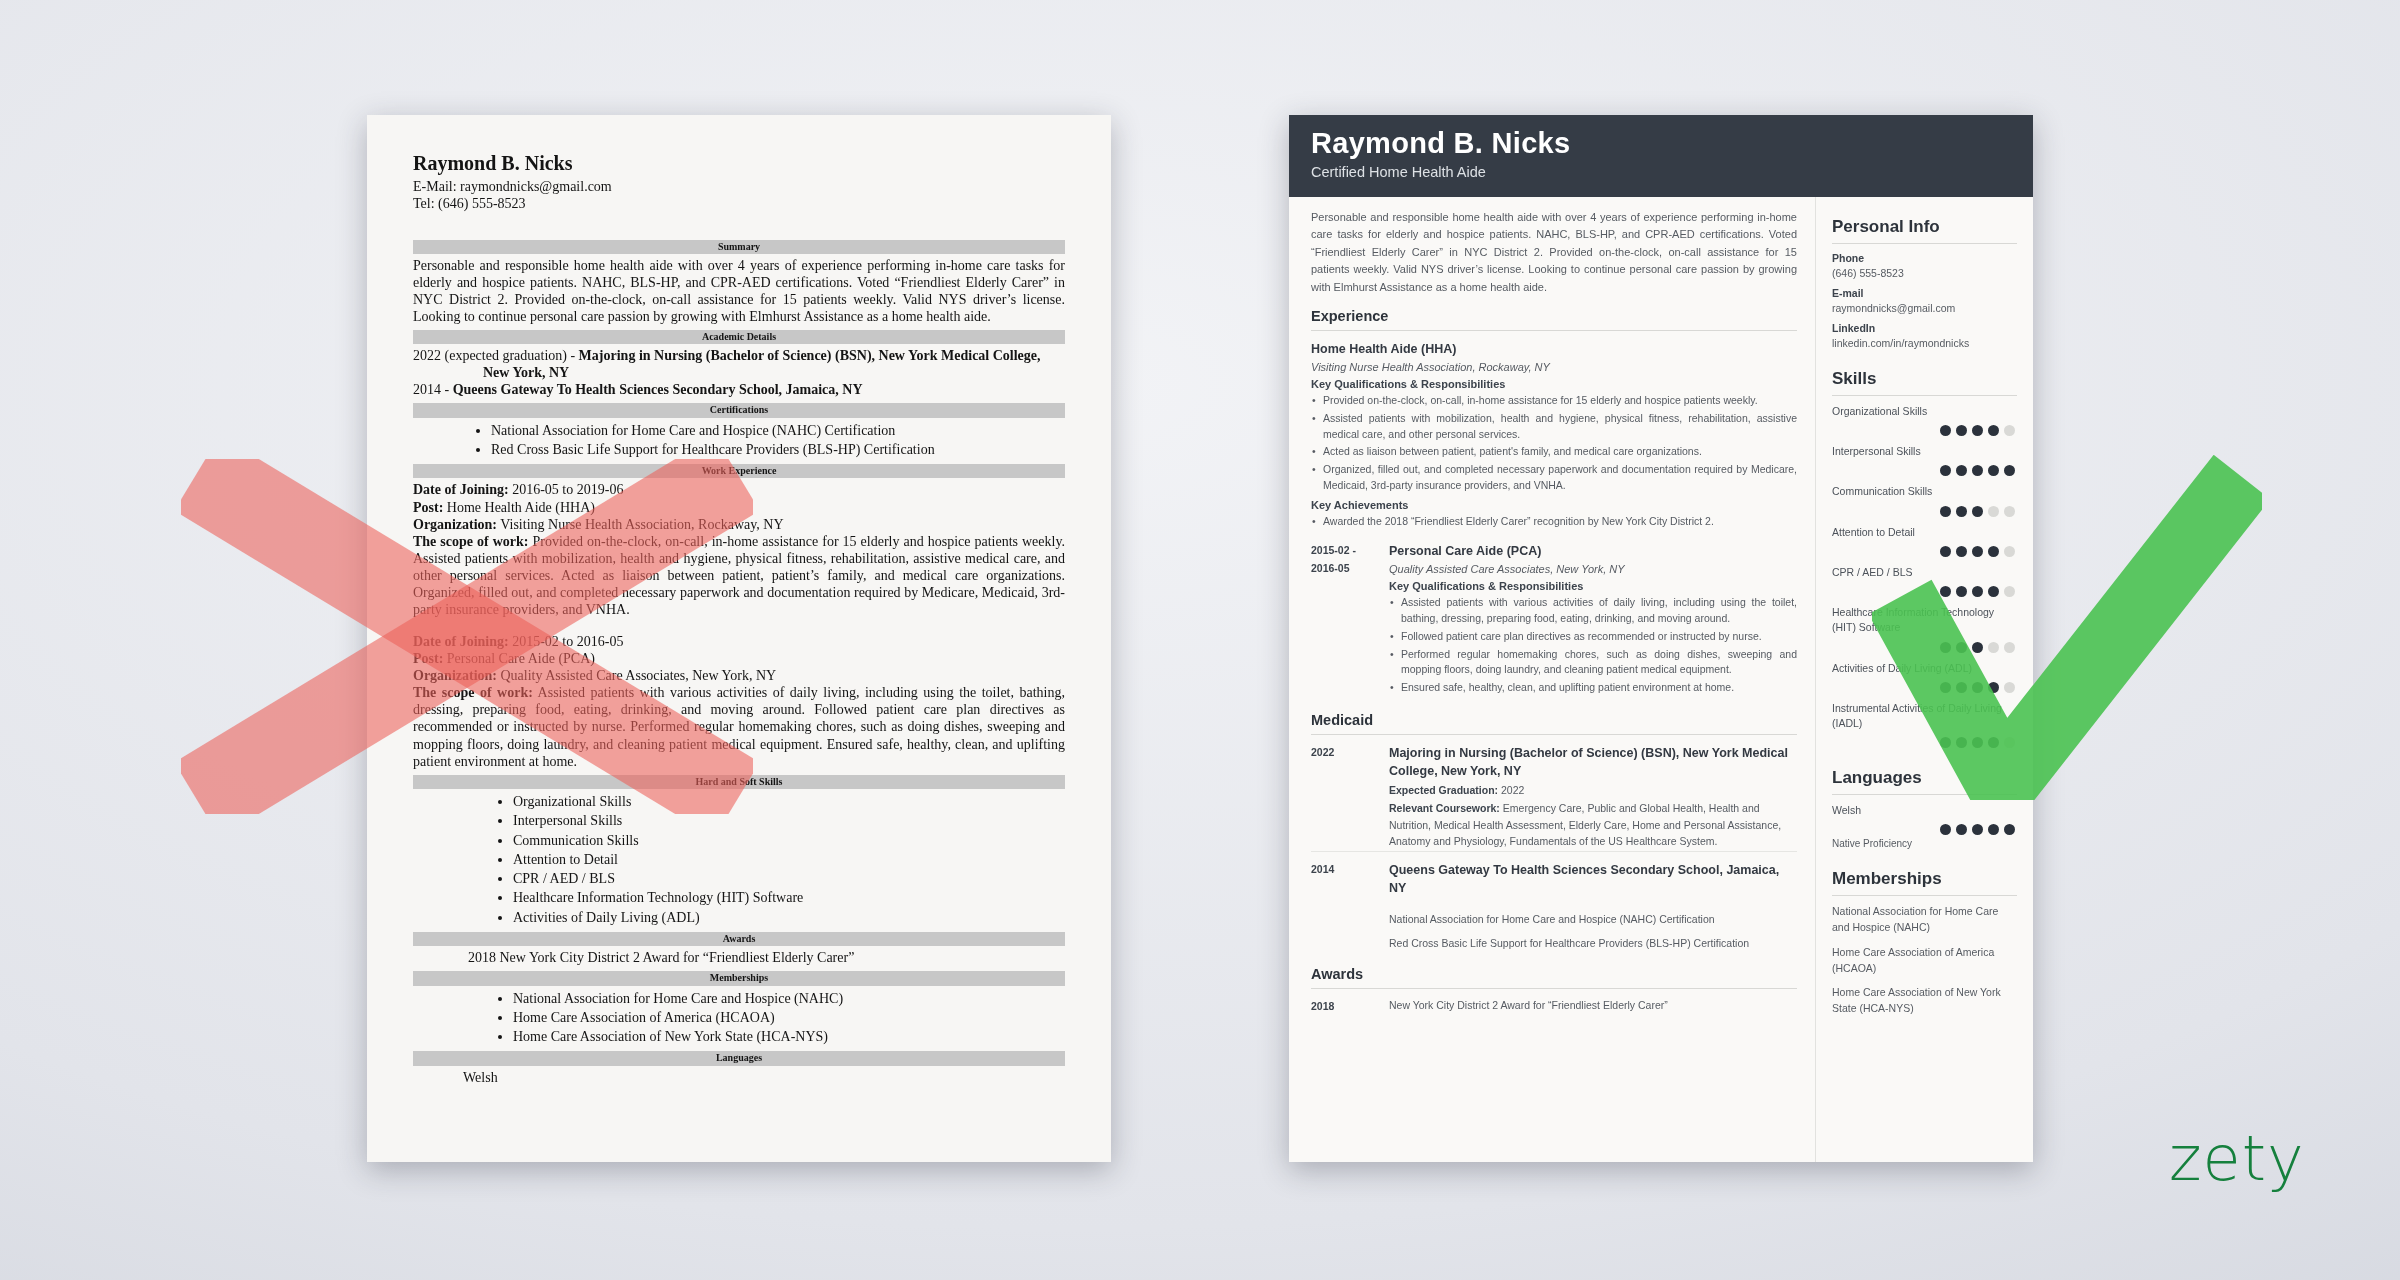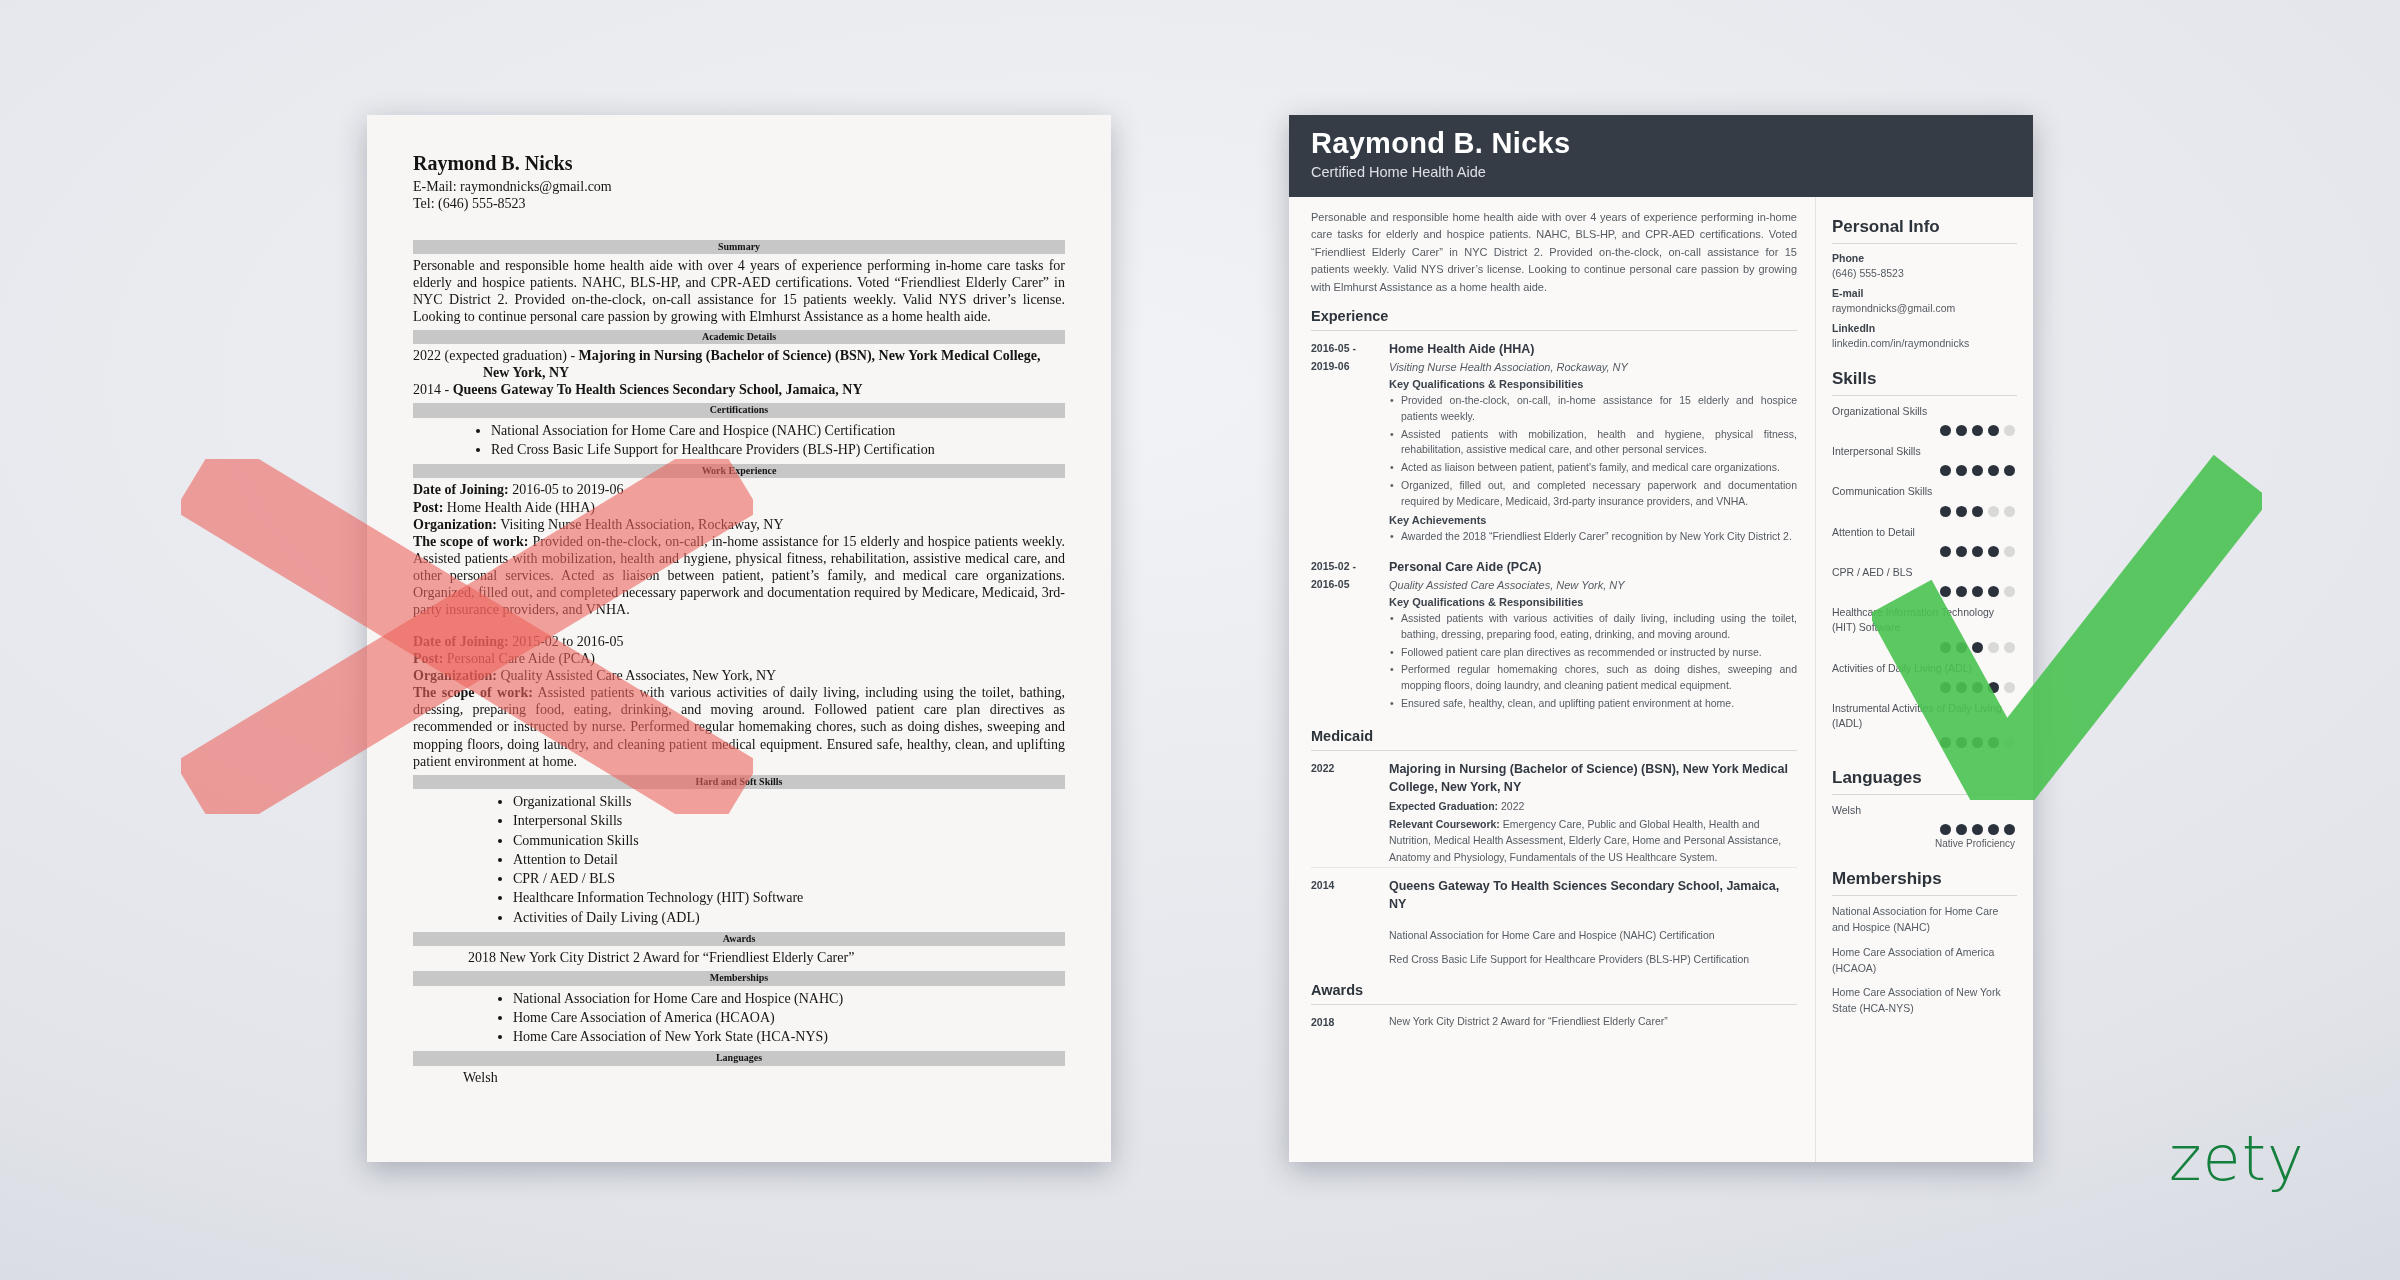--- a/index.html
+++ b/index.html
@@ -58,21 +58,21 @@
   .cw b { color:#3c434c; }
 
   .s-sec-title { font-size:17px; font-weight:bold; color:#2d333b; padding:10px 0 6px 0;
                  border-bottom:1px solid #d8d8d5; margin-bottom:8px; }
   .s-label { font-size:10.5px; font-weight:bold; color:#3c434c; margin-top:8px; }
   .s-value { font-size:10.5px; color:#565b62; margin-top:3px; }
   .s-skill-name { font-size:10.5px; color:#4c525a; line-height:1.45; margin-top:8px; }
   .dots { display:flex; justify-content:flex-end; gap:5px; margin:6px 2px 4px 0; }
   .dot { width:11px; height:11px; border-radius:50%; background:#d9d9d6; display:inline-block; }
   .dot.filled { background:#2b323c; }
-  .s-note { font-size:10px; color:#565b62; text-align:right; margin:-1px 2px 4px 0; }
+  .s-note { font-size:10px; color:#565b62; text-align:left; margin:-1px 2px 4px 0; }
   .s-item { font-size:10.5px; color:#565b62; line-height:1.5; margin-bottom:9px; }
 
   
   .x-mark { position:absolute; left:181px; top:459px; width:572px; height:355px; pointer-events:none; }
   .check-mark { position:absolute; left:1872px; top:455px; width:390px; height:345px; pointer-events:none; }
   .watermark { position:absolute; left:2145px; top:1122px; font-size:62px; color:#15803d;
                font-family:"DejaVu Sans",sans-serif; font-weight:300; letter-spacing:1px;margin-left:24px; }
 </style>
 </head>
 <body>
@@ -140,24 +140,20 @@
   <div class="r-header">
     <div class="r-name">Raymond B. Nicks</div>
     <div class="r-title">Certified Home Health Aide</div>
   </div>
   <div class="r-cols">
     <div class="r-main">
       <p class="r-summary">Personable and responsible home health aide with over 4 years of experience performing in-home care tasks for elderly and hospice patients. NAHC, BLS-HP, and CPR-AED certifications. Voted “Friendliest Elderly Carer” in NYC District 2. Provided on-the-clock, on-call assistance for 15 patients weekly. Valid NYS driver’s license. Looking to continue personal care passion by growing with Elmhurst Assistance as a home health aide.</p>
 
       <div class="r-sec-title">Experience</div>
       <div class="entry">
-        <div class="edate">
-          <div>2016-05 -</div>
-          <div>2019-06</div>
-        </div>
         <div class="ebody">
           <div class="role">Home Health Aide (HHA)</div>
           <div class="company">Visiting Nurse Health Association, Rockaway, NY</div>
           <div class="sublabel">Key Qualifications &amp; Responsibilities</div>
           <ul class="blist">
             <li>Provided on-the-clock, on-call, in-home assistance for 15 elderly and hospice patients weekly.</li>
             <li>Assisted patients with mobilization, health and hygiene, physical fitness, rehabilitation, assistive medical care, and other personal services.</li>
             <li>Acted as liaison between patient, patient's family, and medical care organizations.</li>
             <li>Organized, filled out, and completed necessary paperwork and documentation required by Medicare, Medicaid, 3rd-party insurance providers, and VNHA.</li>
           </ul>

